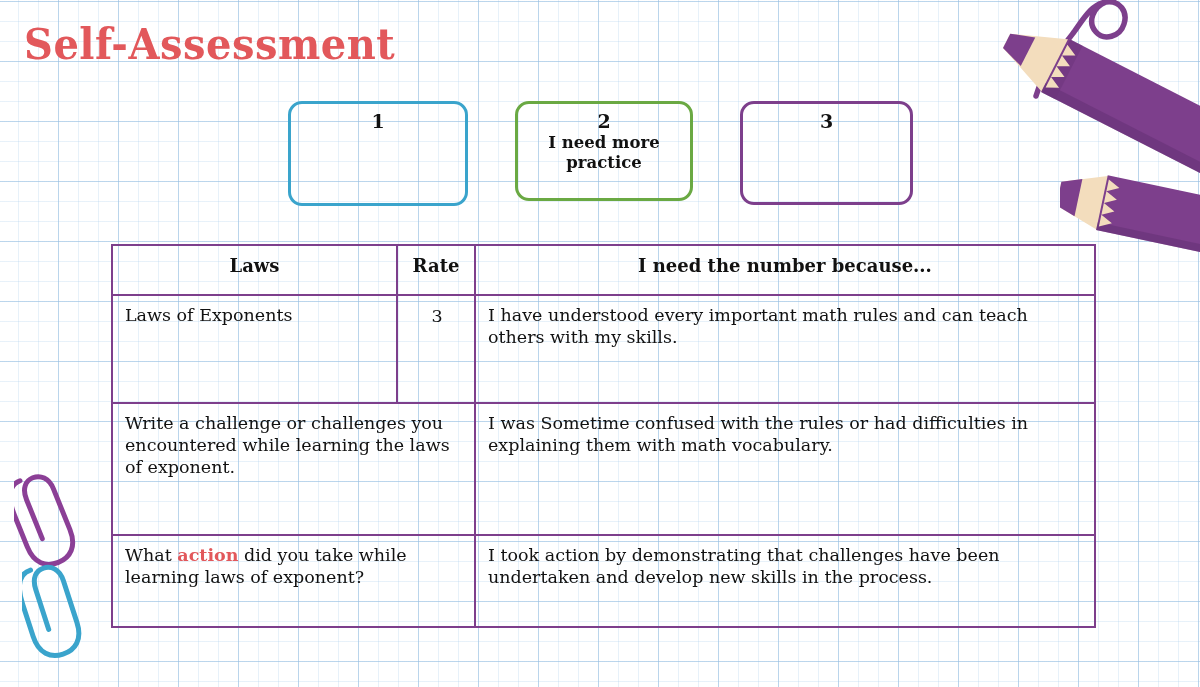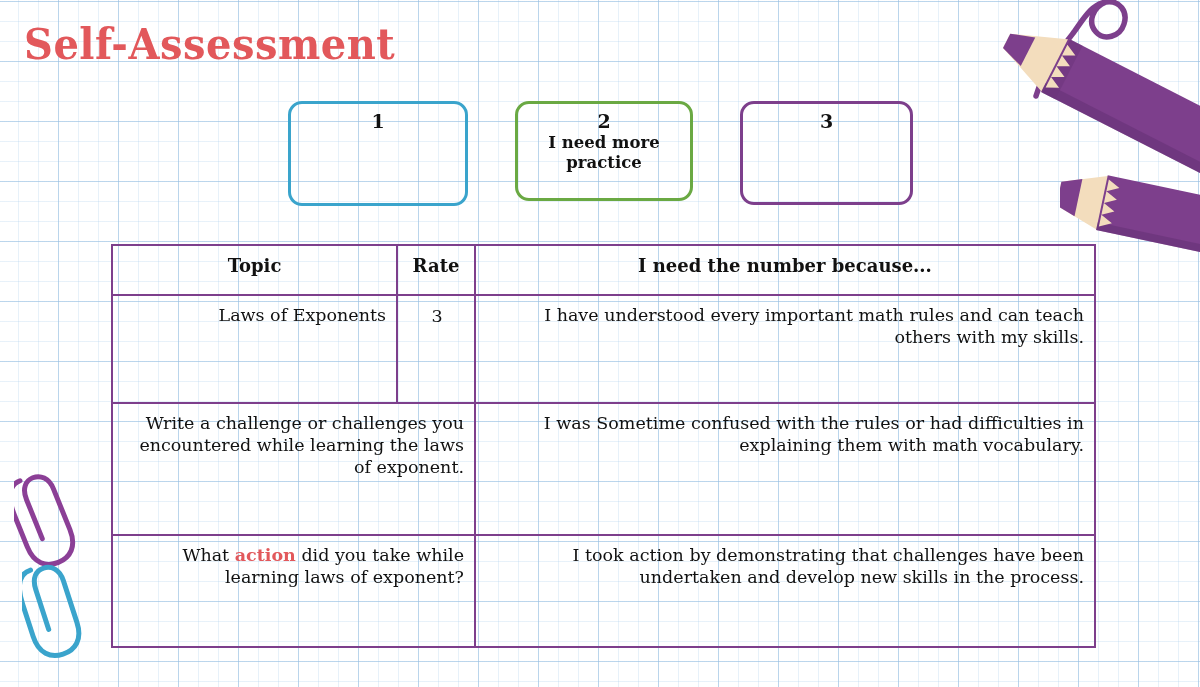--- a/index.html
+++ b/index.html
@@ -92,21 +92,21 @@
   #assessment-table td,
   #assessment-table th {
     border: 2px solid #7d3f8c;
     vertical-align: top;
     padding: 8px 10px 6px 12px;
     font-family: "DejaVu Serif", serif;
     font-size: 17.5px;
     color: #111;
     line-height: 1.27;
     background: transparent;
-    text-align: right;
+    text-align: left;
     font-weight: normal;
   }
   #assessment-table th {
     text-align: center;
     font-weight: bold;
     padding: 9px 6px 8px;
     font-size: 18px;
   }
   .th-topic  { color: #4f9b33; }
   .th-rate   { color: #e2585b; }
@@ -114,21 +114,21 @@
 
   .col-topic  { width: 285px; }
   .col-rate   { width: 78px; }
   .col-reason { width: 620px; }
 
   .cell-rate { text-align: center !important; font-size: 18px; padding-top: 9px !important; }
 
   .row-h  td, .row-h  th { height: 50px; }
   .row-1  td { height: 108px; }
   .row-2  td { height: 132px; }
-  .row-3  td { height: 112px; }
+  .row-3  td { height: 92px; }
 
   .hl-action { color: #e2585b; font-weight: bold; }
 
   
   .deco { position: absolute; pointer-events: none; }
 
   #pencil-top    { left: 1000px; top: -6px;  width: 210px; height: 215px; }
   #pencil-bottom { left: 1060px; top: 160px; width: 150px; height: 130px; }
   #doodle-swirl  { left: 1030px; top: -4px;  width: 110px; height: 105px; }
 
@@ -161,21 +161,21 @@
 </div>
 
 <table id="assessment-table">
   <colgroup>
     <col class="col-topic">
     <col class="col-rate">
     <col class="col-reason">
   </colgroup>
   <tbody>
     <tr class="row-h">
-      <th class="th-topic">Topic</th>
+      <th class="th-topic">Laws</th>
       <th class="th-rate">Rate</th>
       <th class="th-reason">I need the number because...</th>
     </tr>
 
     <tr class="row-1">
       <td>Laws of Exponents</td>
       <td class="cell-rate">3</td>
       <td>I have understood every important math rules and can teach others with my skills.</td>
     </tr>
 

